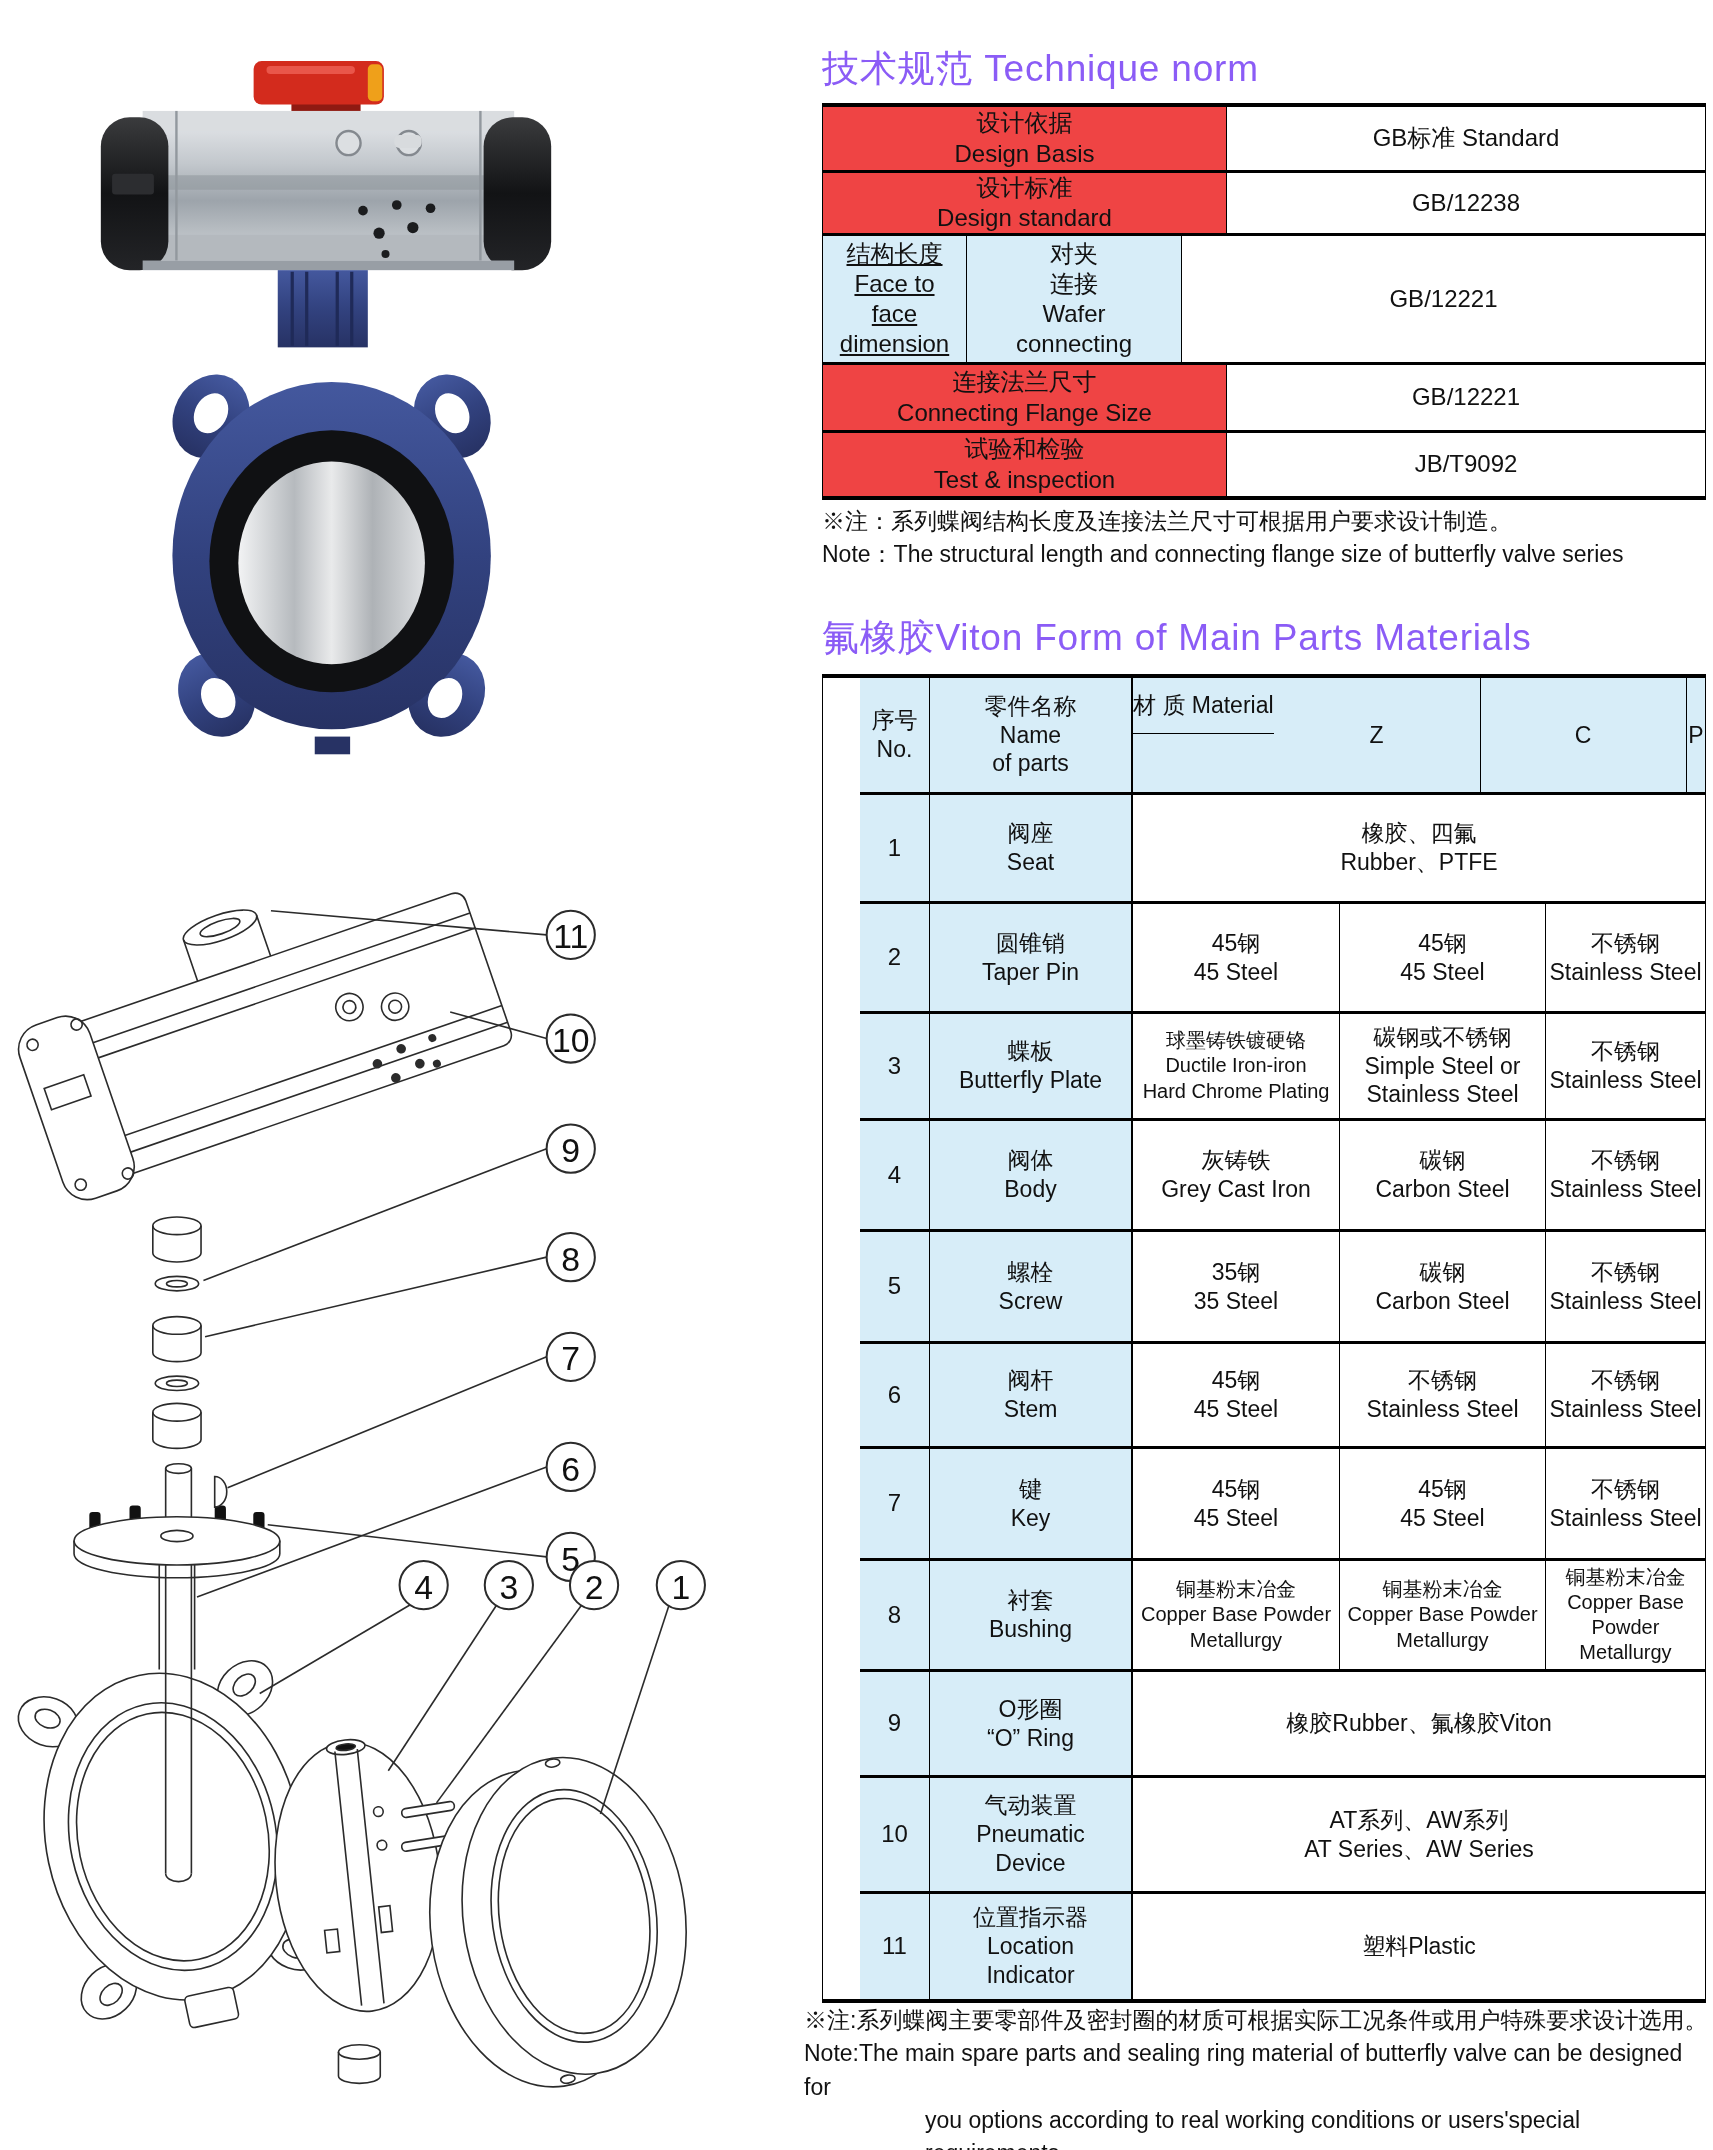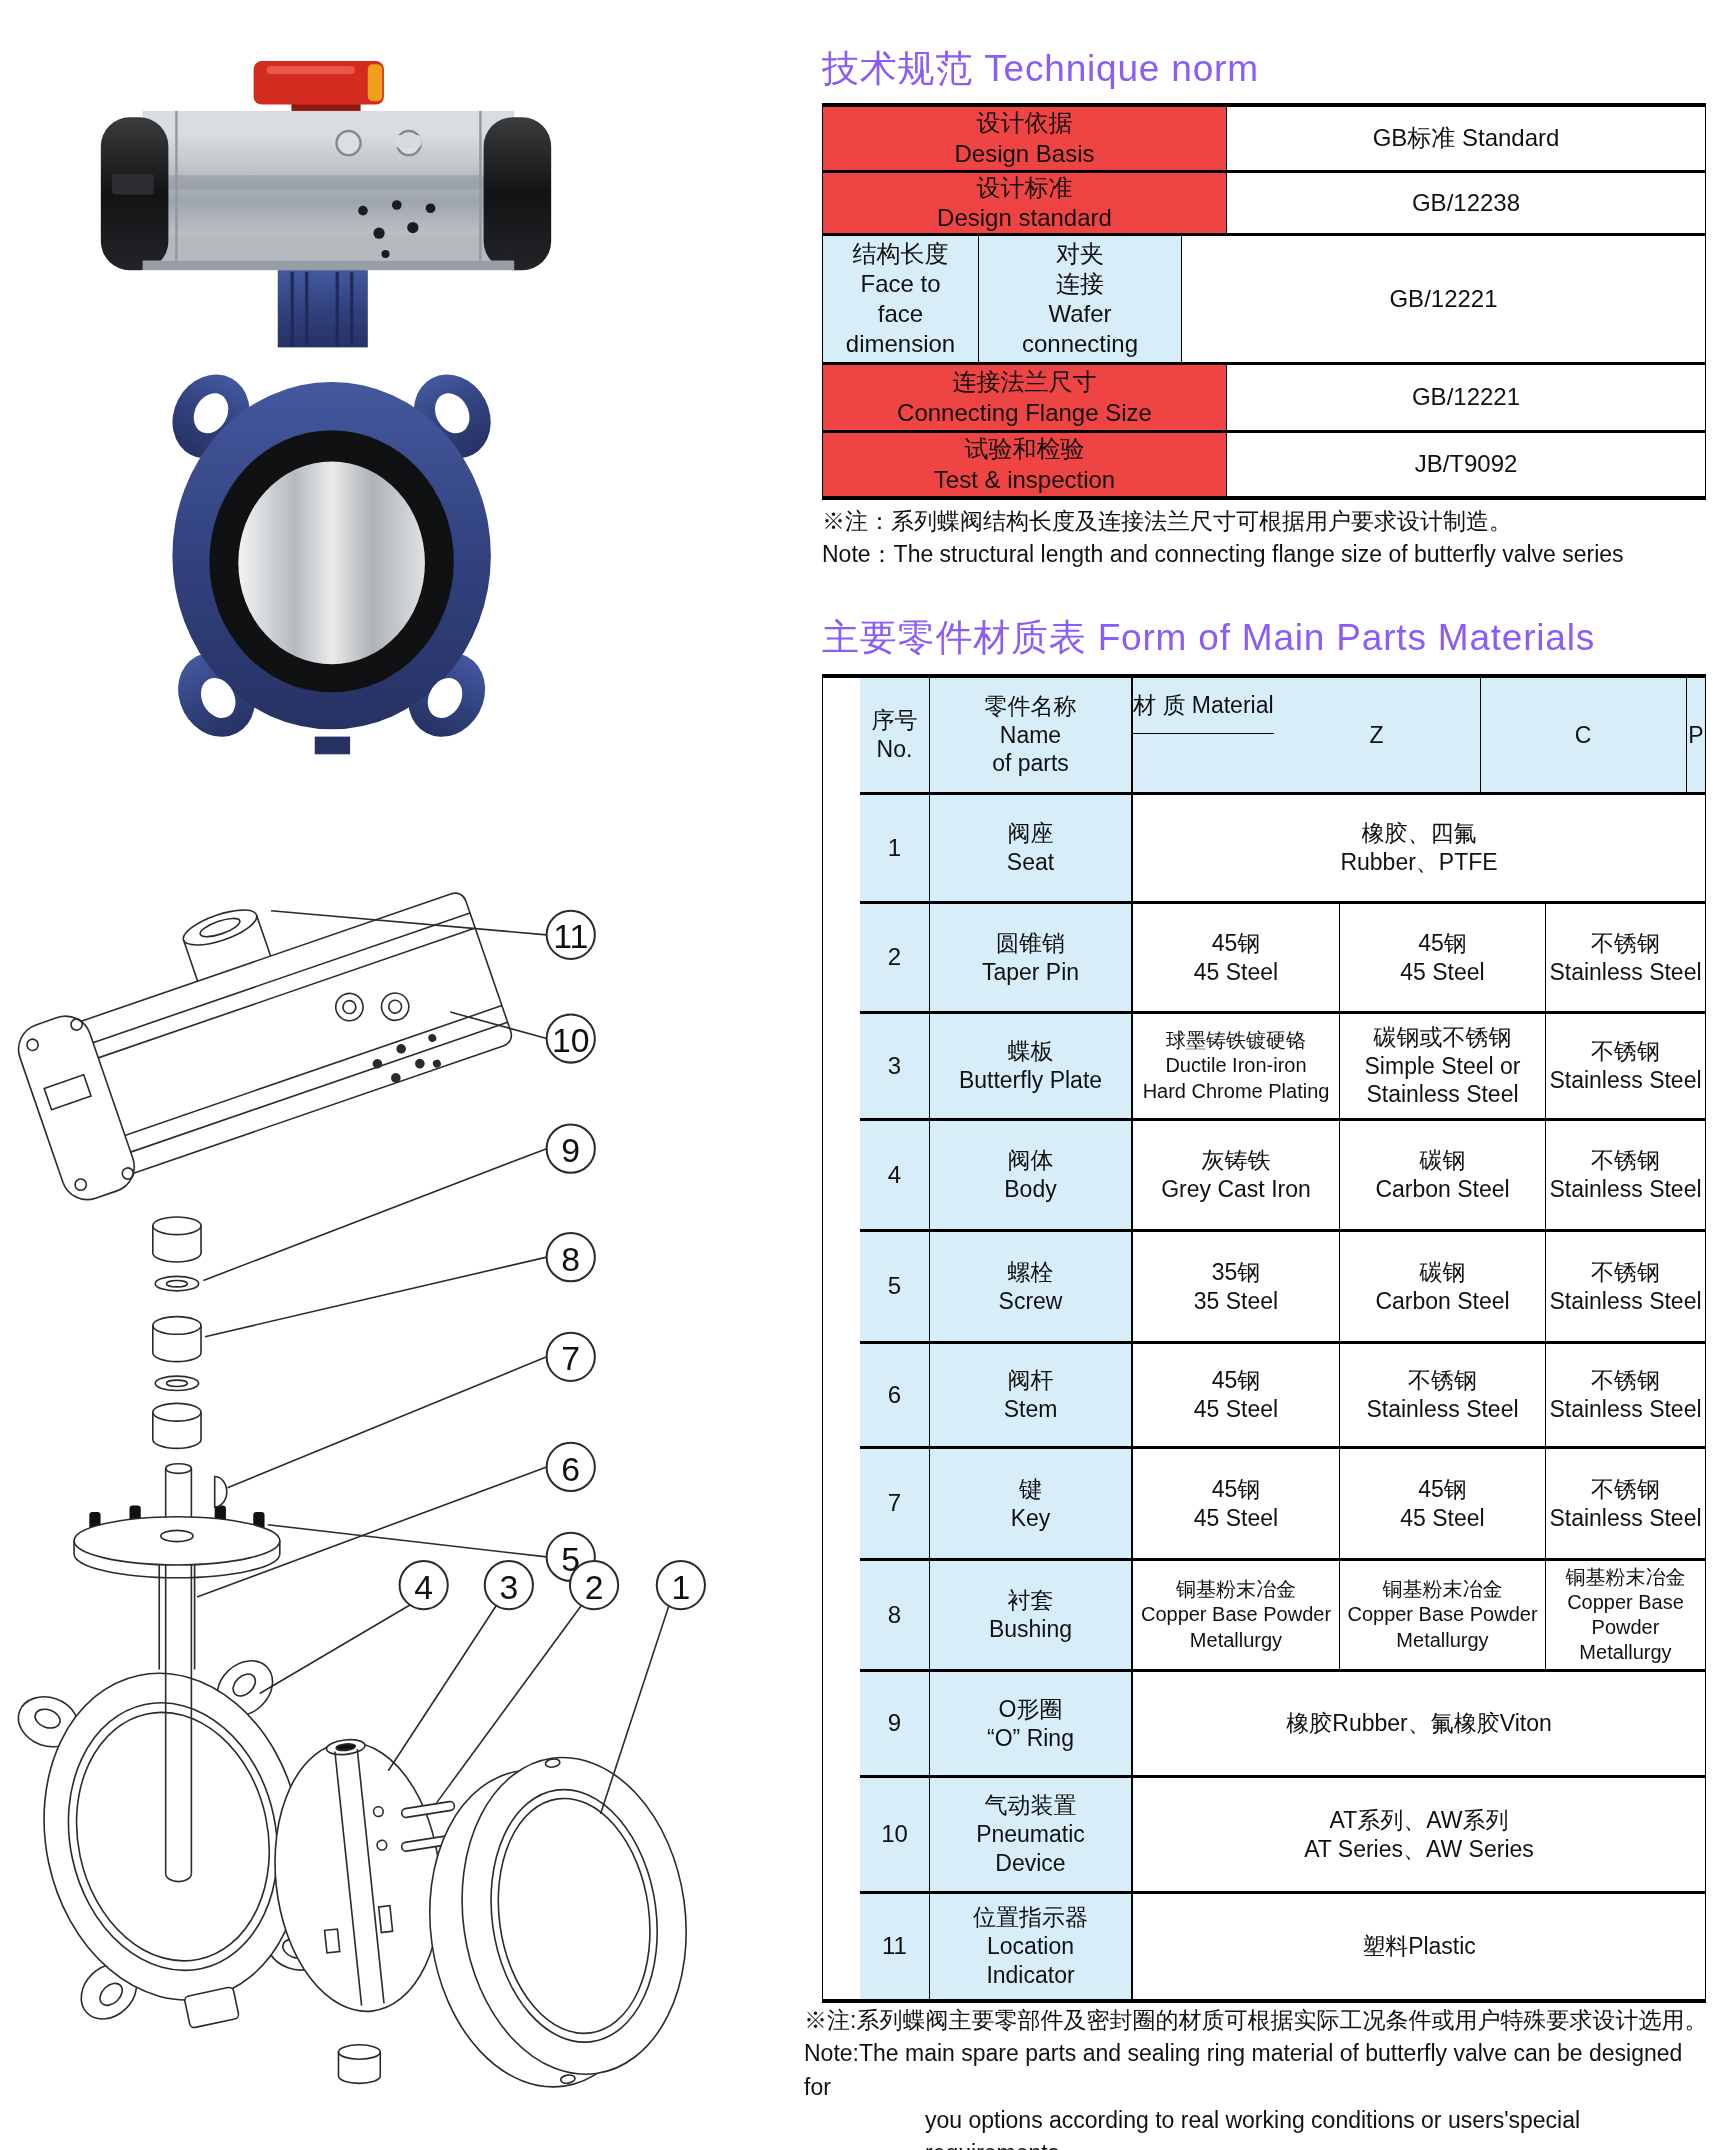--- a/index.html
+++ b/index.html
@@ -21,21 +21,21 @@
   .t1 {
     position:absolute; left:822px; top:103px; width:884px;
     border-top:4px solid #000; border-bottom:4px solid #000;
     border-left:1.6px solid #000; border-right:1.6px solid #000;
     font-size:24px;
   }
   .t1-row { display:flex; }
   .t1-row + .t1-row { border-top:3.2px solid #000; }
   .t1-label { width:404px; background:#ef4444; border-right:1.6px solid #000; }
   .t1-label-split { width:359px; display:flex; background:#d7edf8; border-right:1.6px solid #000; }
-  .t1-sub-a { width:156px; border-right:1.6px solid #000; }
+  .t1-sub-a { width:144px; border-right:1.6px solid #000;text-decoration:underline; }
   .t1-sub-b { flex:1; }
   .t1-value { flex:1; background:#fff; }
   
   .note { position:absolute; font-size:23px; line-height:1.45; color:#111; }
   .note .ind1 { padding-left:77px; }
   .note .ind2 { padding-left:121px; }
   
   .t2 {
     position:absolute; left:822px; top:674px; width:884px;
     border-top:4px solid #000; border-bottom:4px solid #000;
@@ -403,21 +403,21 @@
       <div class="t1-value cell">JB/T9092</div>
     </div>
   </div>
 
   <div class="note" style="left:822px; top:505px; width:884px">
     <div>※注：系列蝶阀结构长度及连接法兰尺寸可根据用户要求设计制造。</div>
     <div>Note：The structural length and connecting flange size of butterfly valve series</div>
   </div>
 
   <div class="sec-title" style="top:613px">
-    <span>主要零件材质表</span>
+    <span>氟橡胶Viton</span>
     <span> </span>
     <span>Form of Main Parts Materials</span>
   </div>
 
   <div class="t2">
     <div class="t2-head">
       <div class="h-no cell">序号
 No.</div>
       <div class="h-name cell">零件名称
 Name

